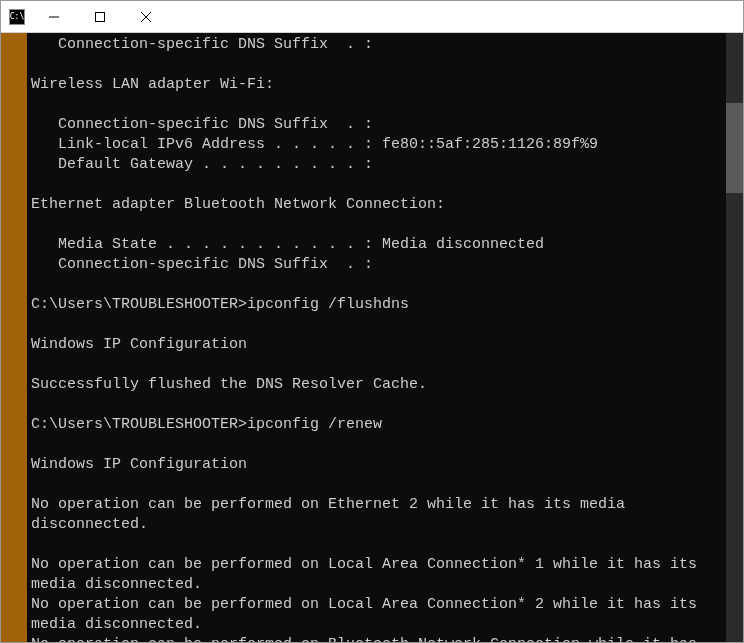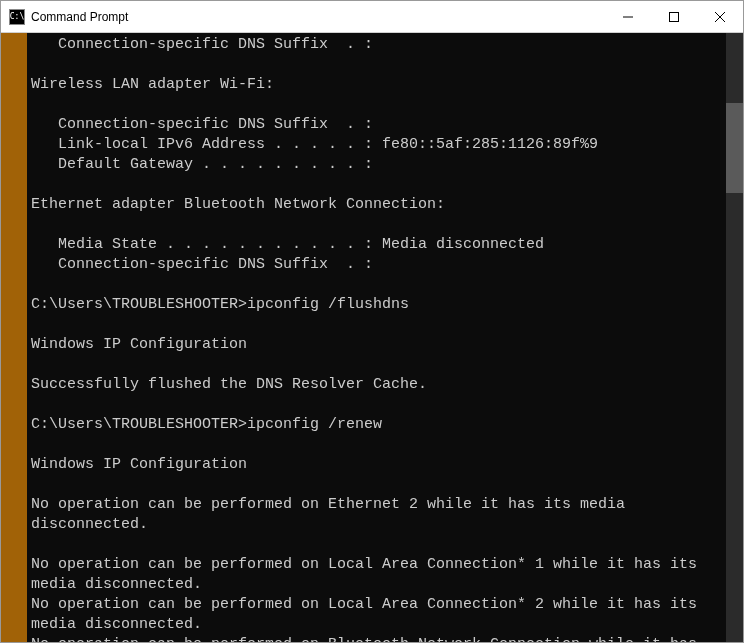--- a/index.html
+++ b/index.html
@@ -80,21 +80,20 @@
       background: #5a5a5a;
       top: 70px;
       height: 90px;
     }
   </style>
 </head>
 <body>
 
 <div class="titlebar">
   <div class="titlebar-icon">C:\</div>
-  <div class="titlebar-text">Command Prompt</div>
   <div class="window-controls">
     <div class="window-btn">
       <svg viewBox="0 0 10 10">
           <line x1="0" y1="5" x2="10" y2="5" stroke="#000" stroke-width="1"></line>
         </svg>
     </div>
     <div class="window-btn">
       <svg viewBox="0 0 10 10">
           <rect x="0.5" y="0.5" width="9" height="9" fill="none" stroke="#000" stroke-width="1"></rect>
         </svg>

